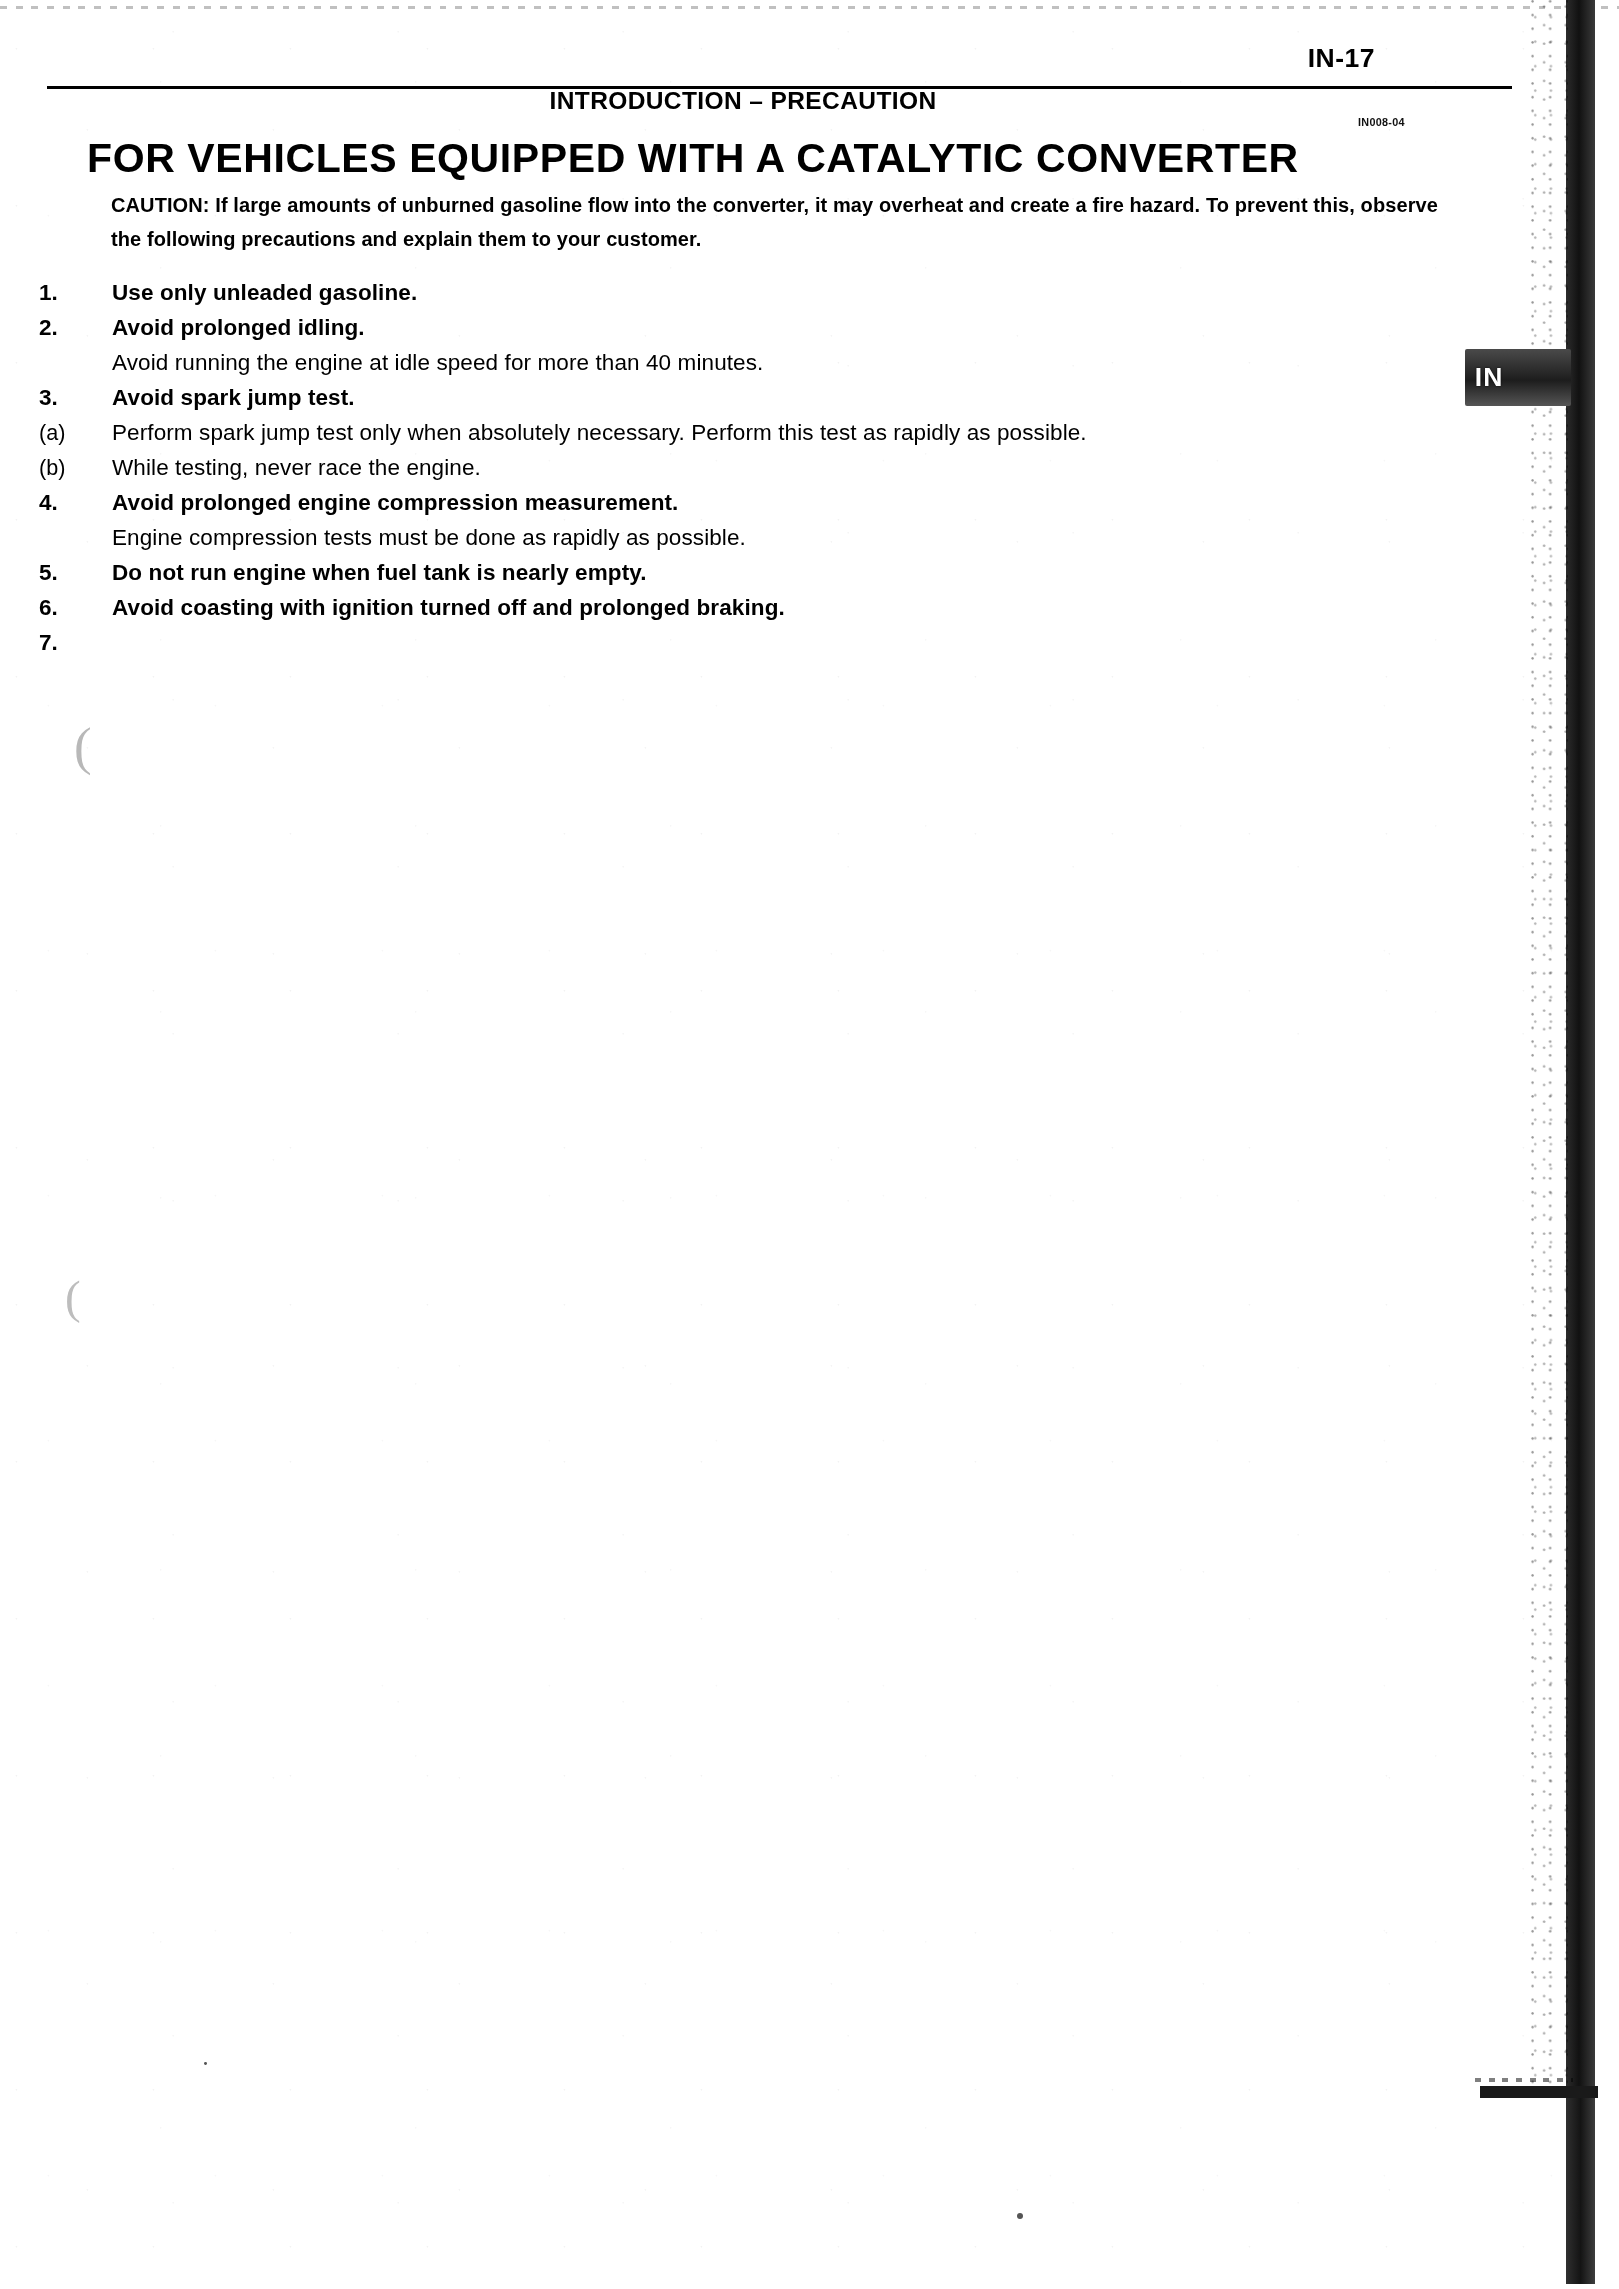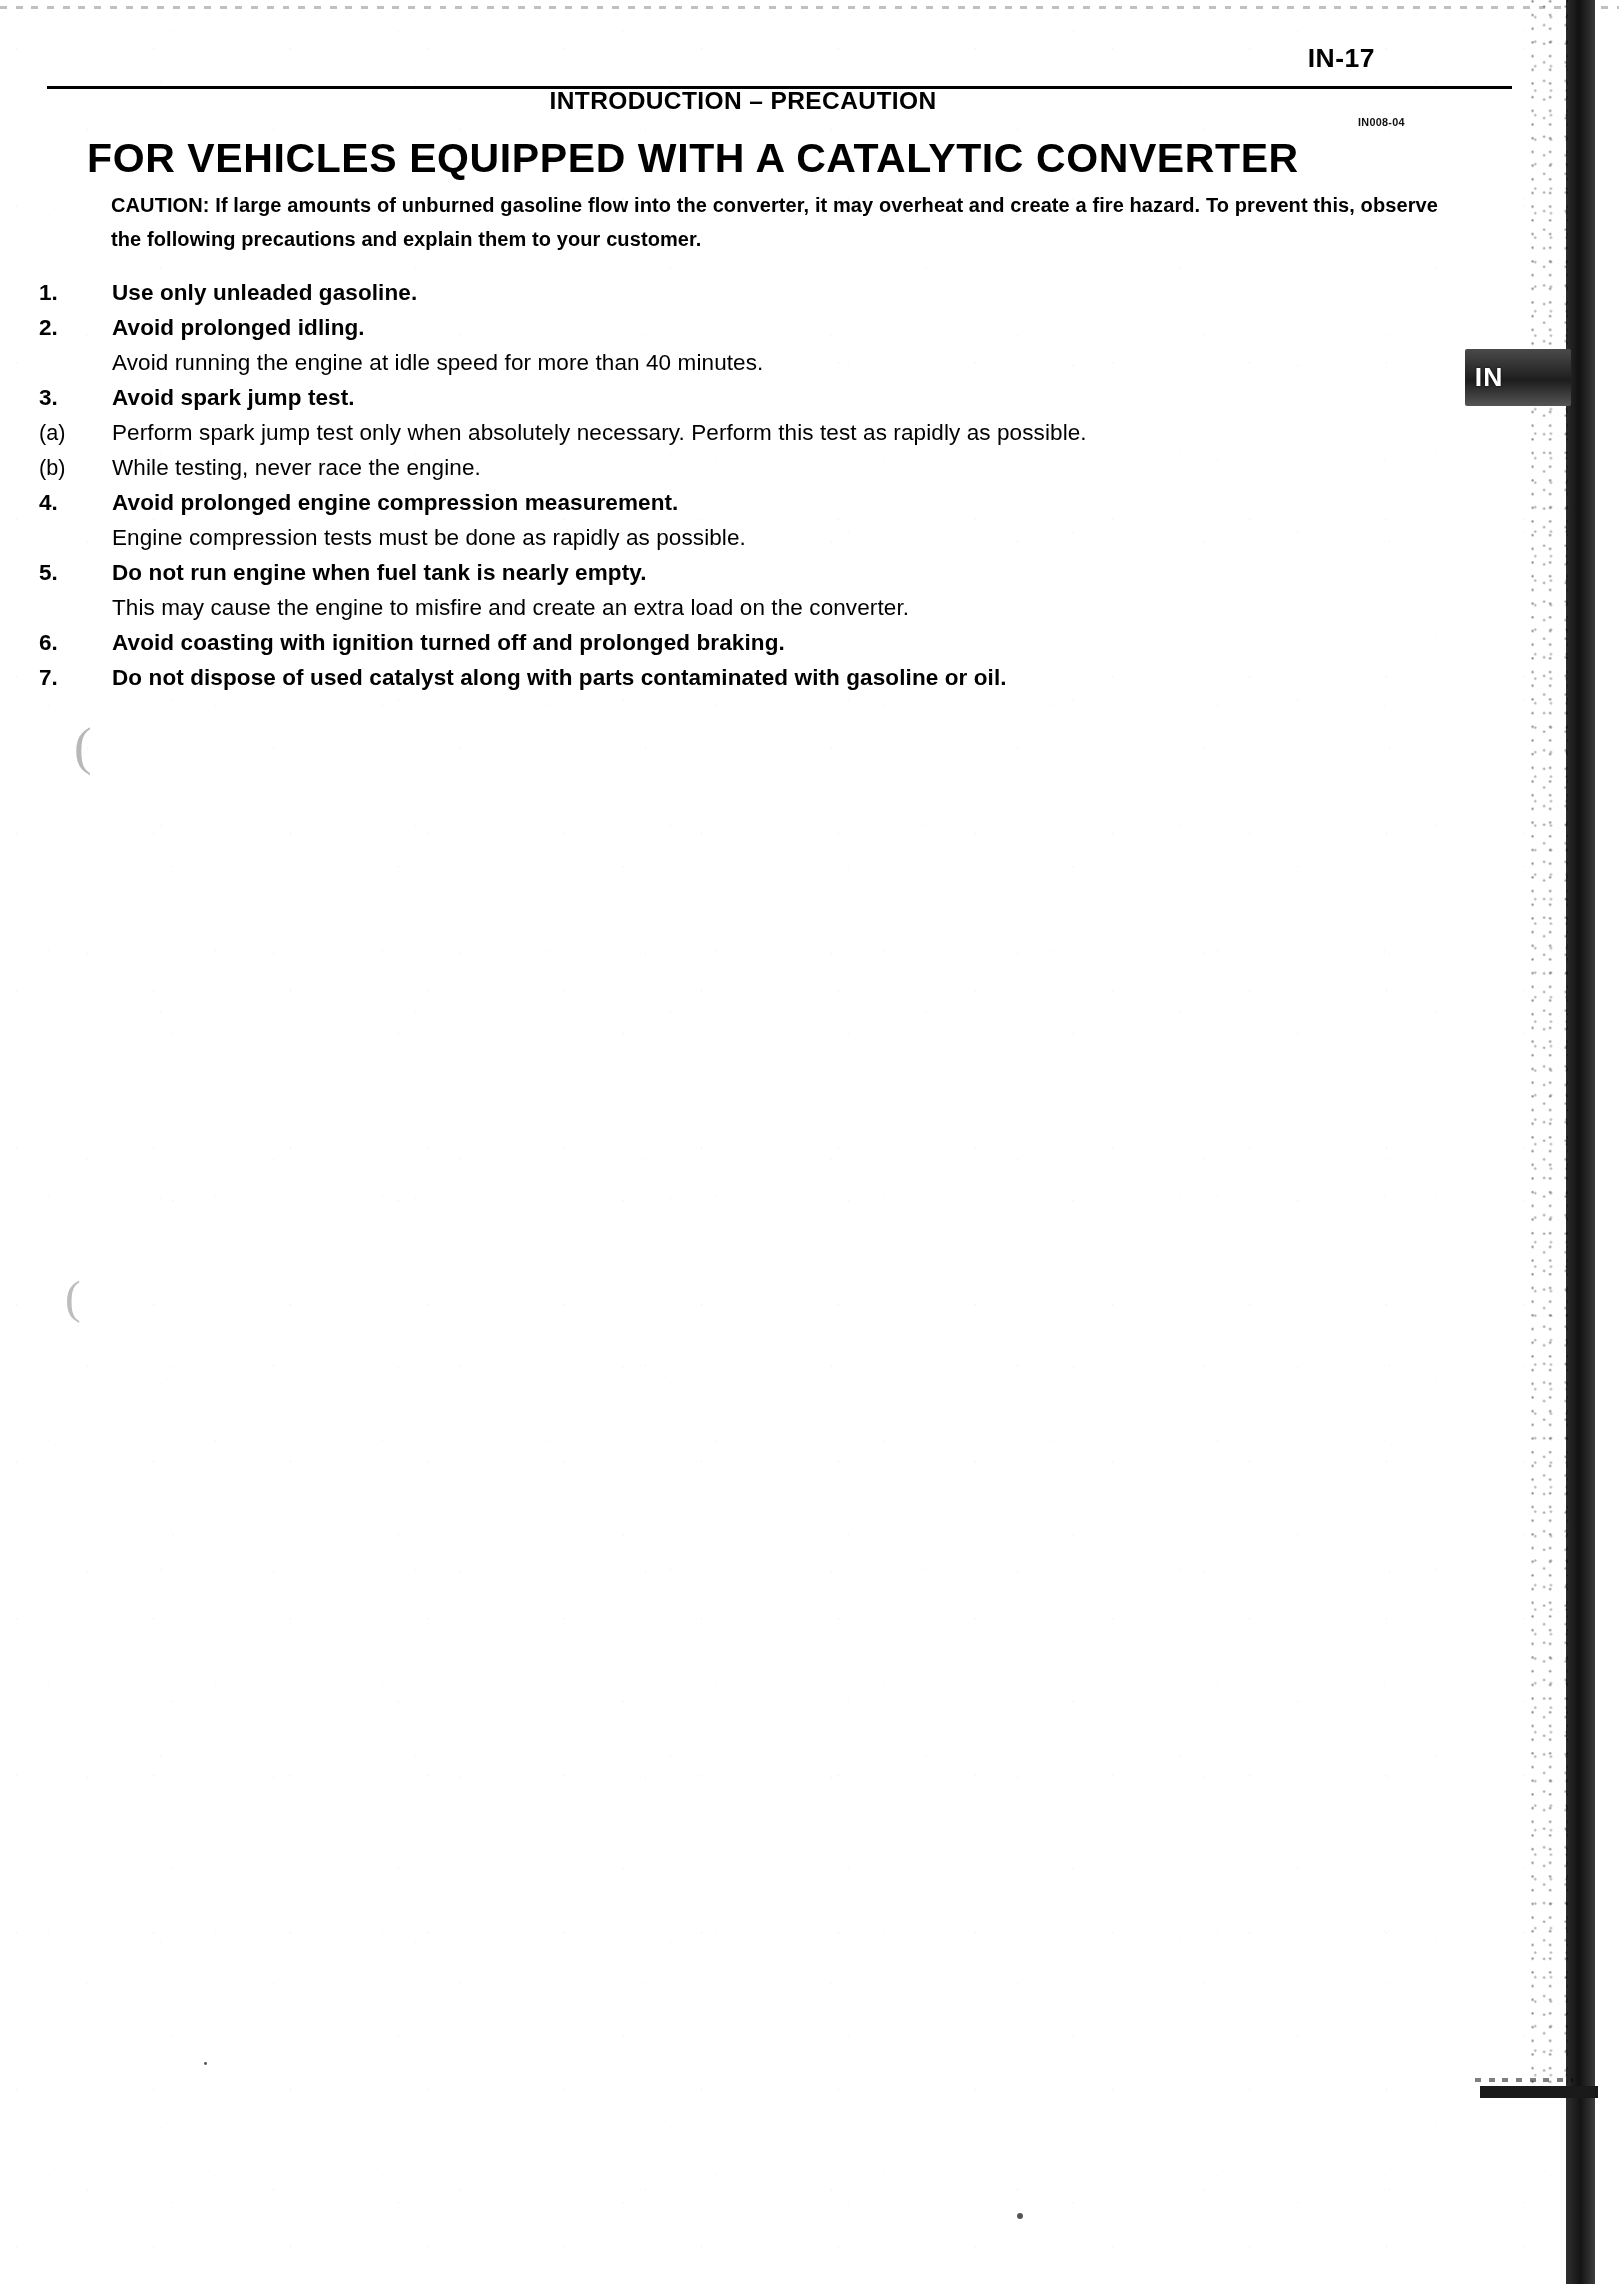--- a/index.html
+++ b/index.html
@@ -280,23 +280,22 @@
 <div class="list" id="precaution-list">
     <div class="row"><span class="marker">1.</span><span class="row-text bold">Use only unleaded gasoline.</span></div>
     <div class="row"><span class="marker">2.</span><span class="row-text bold">Avoid prolonged idling.</span></div>
     <div class="row"><span class="marker"></span><span class="row-text plain">Avoid running the engine at idle speed for more than 40 minutes.</span></div>
     <div class="row"><span class="marker">3.</span><span class="row-text bold">Avoid spark jump test.</span></div>
     <div class="row"><span class="marker sub">(a)</span><span class="row-text plain">Perform spark jump test only when absolutely necessary. Perform this test as rapidly as possible.</span></div>
     <div class="row"><span class="marker sub">(b)</span><span class="row-text plain">While testing, never race the engine.</span></div>
     <div class="row"><span class="marker">4.</span><span class="row-text bold">Avoid prolonged engine compression measurement.</span></div>
     <div class="row"><span class="marker"></span><span class="row-text plain">Engine compression tests must be done as rapidly as possible.</span></div>
     <div class="row"><span class="marker">5.</span><span class="row-text bold">Do not run engine when fuel tank is nearly empty.</span></div>
-    <div class="row"><span class="marker"></span><span class="row-text plain">This may cause the engine to misfire and create an extra load on the converter.</span></div>
     <div class="row"><span class="marker">6.</span><span class="row-text bold">Avoid coasting with ignition turned off and prolonged braking.</span></div>
-    <div class="row"><span class="marker">7.</span><span class="row-text bold">Do not dispose of used catalyst along with parts contaminated with gasoline or oil.</span></div>
+    <div class="row"><span class="marker">7.</span></div>
   </div>
 
 <div class="mark-paren-1">(</div>
 <div class="mark-paren-2">(</div>
 
 <div class="dot-speck" style="left:1017px; top:2213px; width:5.9px; height:5.9px;"></div>
 <div class="dot-speck" style="left:204px; top:2062px; width:2.9px; height:2.9px;"></div>
 
 
 </body></html>

